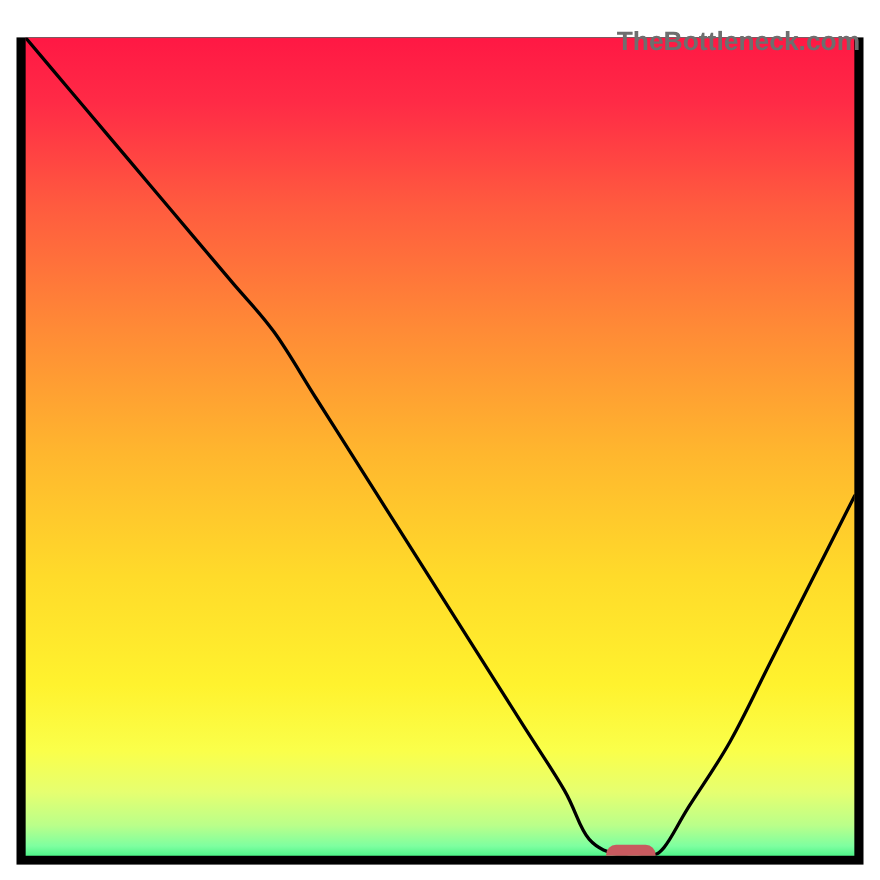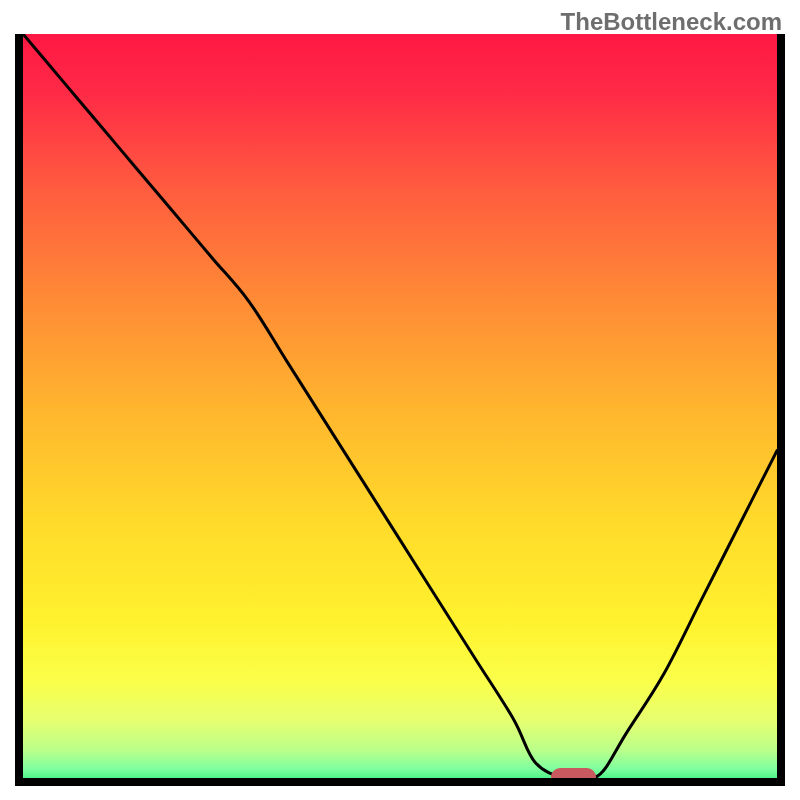--- a/index.html
+++ b/index.html
@@ -5,21 +5,21 @@
   * { margin: 0; padding: 0; box-sizing: border-box; }
   body {
     width: 800px;
     height: 800px;
     background: #ffffff;
     position: relative;
     font-family: Arial, sans-serif;
   }
   .watermark {
     position: absolute;
-    top: 8px;
+    top: 24px;
     right: 18px;
     font-size: 24px;
     font-weight: bold;
     color: #6e6e6e;
     z-index: 10;
   }
   .frame-outer {
     position: absolute;
     top: 34px;
     left: 15px;

